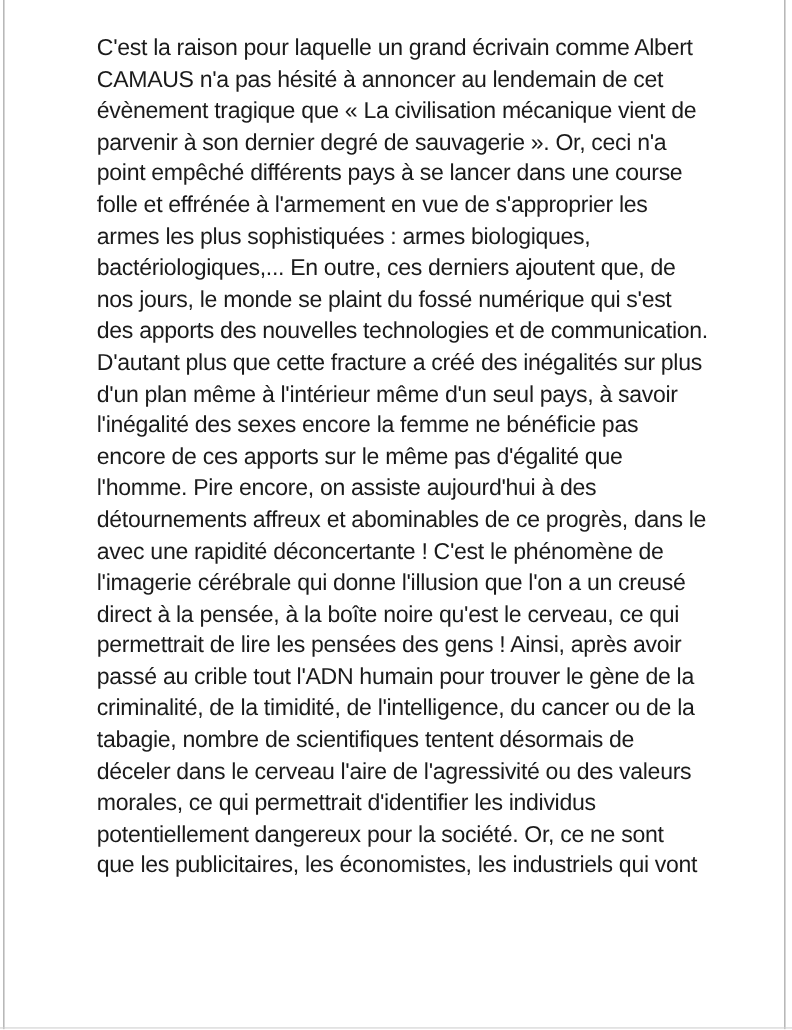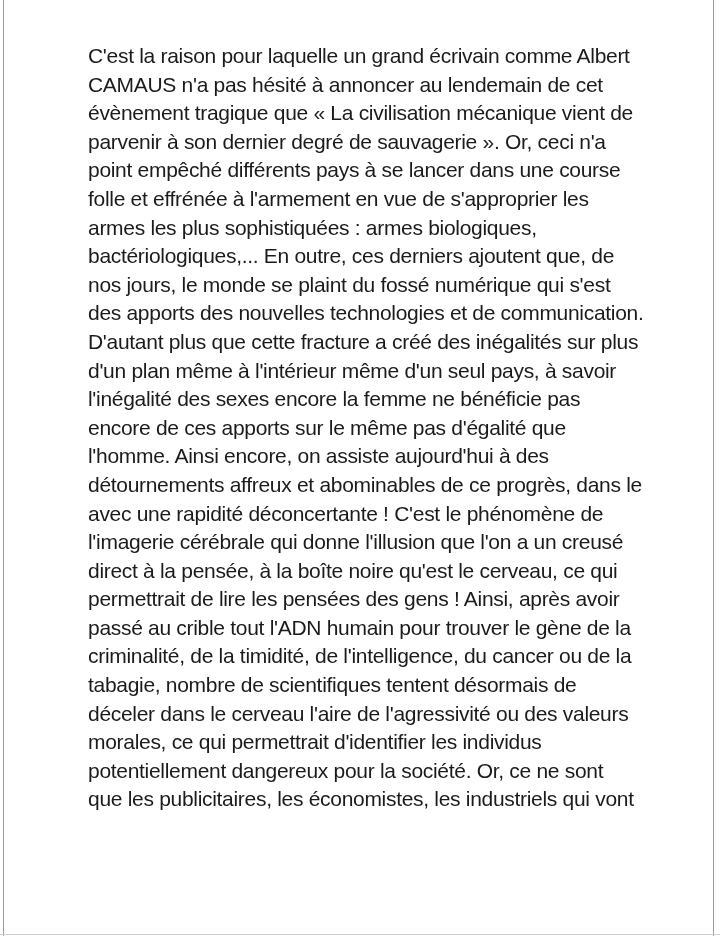--- a/index.html
+++ b/index.html
@@ -35,21 +35,21 @@
     position: absolute;
     left: 0;
     right: 0;
     bottom: 1px;
     height: 1px;
     background: #cfcfcf;
   }
   .text-block {
     position: absolute;
     left: 88px;
-    top: 42px;
+    top: 30px;
     width: 566px;
   }
   .text-line {
     font-size: 21px;
     line-height: 28.6px;
     letter-spacing: -0.3px;
     color: #1b1b1b;
     white-space: nowrap;
   }
 </style>
@@ -68,21 +68,21 @@
       <div class="text-line">point empêché différents pays à se lancer dans une course</div>
       <div class="text-line">folle et effrénée à l'armement en vue de s'approprier les</div>
       <div class="text-line">armes les plus sophistiquées : armes biologiques,</div>
       <div class="text-line">bactériologiques,... En outre, ces derniers ajoutent que, de</div>
       <div class="text-line">nos jours, le monde se plaint du fossé numérique qui s'est</div>
       <div class="text-line">des apports des nouvelles technologies et de communication.</div>
       <div class="text-line">D'autant plus que cette fracture a créé des inégalités sur plus</div>
       <div class="text-line">d'un plan même à l'intérieur même d'un seul pays, à savoir</div>
       <div class="text-line">l'inégalité des sexes encore la femme ne bénéficie pas</div>
       <div class="text-line">encore de ces apports sur le même pas d'égalité que</div>
-      <div class="text-line">l'homme. Ainsi encore, on assiste aujourd'hui à des</div>
+      <div class="text-line">l'homme. Pire encore, on assiste aujourd'hui à des</div>
       <div class="text-line">détournements affreux et abominables de ce progrès, dans le</div>
       <div class="text-line">avec une rapidité déconcertante ! C'est le phénomène de</div>
       <div class="text-line">l'imagerie cérébrale qui donne l'illusion que l'on a un creusé</div>
       <div class="text-line">direct à la pensée, à la boîte noire qu'est le cerveau, ce qui</div>
       <div class="text-line">permettrait de lire les pensées des gens ! Ainsi, après avoir</div>
       <div class="text-line">passé au crible tout l'ADN humain pour trouver le gène de la</div>
       <div class="text-line">criminalité, de la timidité, de l'intelligence, du cancer ou de la</div>
       <div class="text-line">tabagie, nombre de scientifiques tentent désormais de</div>
       <div class="text-line">déceler dans le cerveau l'aire de l'agressivité ou des valeurs</div>
       <div class="text-line">morales, ce qui permettrait d'identifier les individus</div>

